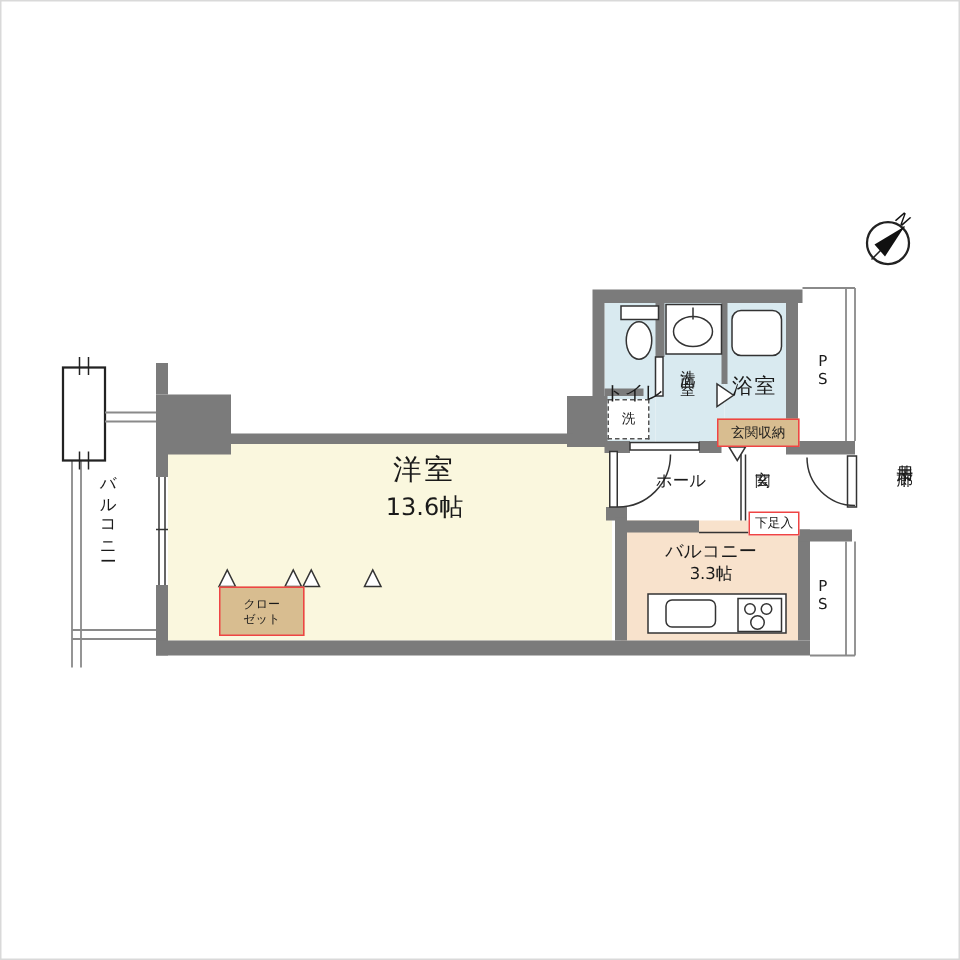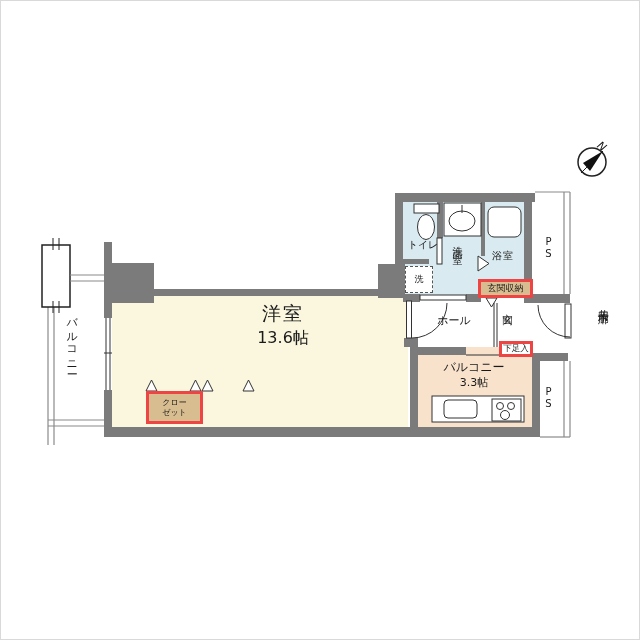--- a/index.html
+++ b/index.html
@@ -1,21 +1,21 @@
 <!DOCTYPE html>
 <html><head>
 <meta charset="utf-8">
 <style>
   html,body{margin:0;padding:0;background:#fff;}
   #plan{position:relative;width:640px;height:640px;background:#ffffff;overflow:hidden;
         box-shadow:inset 0 0 0 1px #d9d9d9;
         font-family:"DejaVu Sans","Liberation Sans",sans-serif;color:#1a1a1a;}
   .room{position:absolute;}
   .wall{position:absolute;background:#7b7b7b;}
-  .box{position:absolute;border:3px solid #ef4444;display:flex;align-items:center;justify-content:center;text-align:center;box-sizing:border-box;}
+  .box{position:absolute;border:1px solid #ef4444;display:flex;align-items:center;justify-content:center;text-align:center;box-sizing:border-box;}
   .tan{background:#d8bd90;}
   .lbl{position:absolute;line-height:1.2;white-space:pre-line;}
   .c{text-align:center;}
   .vert{writing-mode:vertical-rl;text-orientation:upright;letter-spacing:2px;}
   svg{position:absolute;left:0;top:0;pointer-events:none;}
 </style>
 </head>
 <body>
 
 <div id="plan">
@@ -131,23 +131,23 @@
   <div class="box tan" style="left:146px;top:391px;width:57px;height:33px;font-size:8px;line-height:1.25;">
     <span style="display:inline-block;width:30px;word-break:break-all;">クローゼット</span>
   </div>
 
   <div class="lbl c" style="left:243px;top:302px;width:80px;font-size:19px;letter-spacing:2px;text-align:center;">洋室</div>
   <div class="lbl c" style="left:243px;top:328px;width:80px;font-size:16px;text-align:center;">13.6帖</div>
 
   <div class="lbl c" style="left:434px;top:360px;width:80px;font-size:12px;">バルコニー</div>
   <div class="lbl c" style="left:434px;top:376px;width:80px;font-size:11px;">3.3帖</div>
 
-  <div class="lbl c" style="left:402px;top:239px;width:42px;font-size:10px;">トイレ</div>
+  <div class="lbl c" style="left:402px;top:255px;width:42px;font-size:13px;">トイレ</div>
   <div class="lbl vert" style="left:451px;top:238px;height:62px;font-size:10px;letter-spacing:4px;">洗面室</div>
-  <div class="lbl c" style="left:483px;top:250px;width:40px;font-size:10px;letter-spacing:1px;">浴室</div>
+  <div class="lbl c" style="left:483px;top:250px;width:40px;font-size:14px;letter-spacing:1px;">浴室</div>
   <div class="lbl c" style="left:428px;top:314px;width:52px;font-size:11px;">ホール</div>
   <div class="lbl vert" style="left:501px;top:306px;height:36px;font-size:10px;">玄関</div>
 
   <div class="lbl vert" style="left:65px;top:310px;height:88px;font-size:11px;">バルコニー</div>
   <div class="lbl vert" style="left:596px;top:300px;height:70px;font-size:11px;">共用廊下</div>
   <div class="lbl vert" style="left:542px;top:236px;height:30px;font-size:10px;letter-spacing:1px;">PS</div>
   <div class="lbl vert" style="left:542px;top:386px;height:30px;font-size:10px;letter-spacing:1px;">PS</div>
 
 </div>
 

